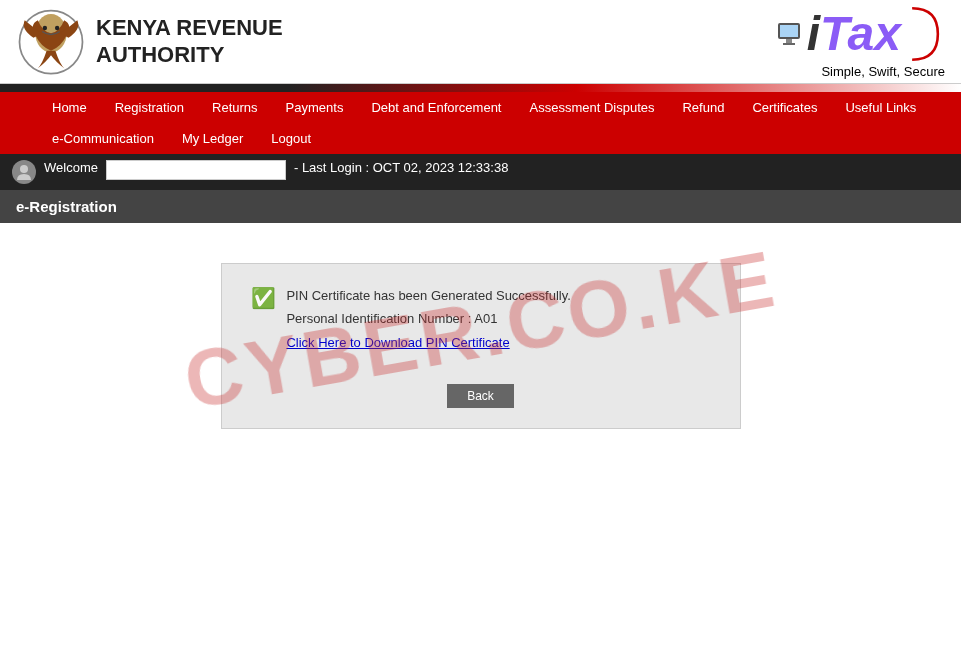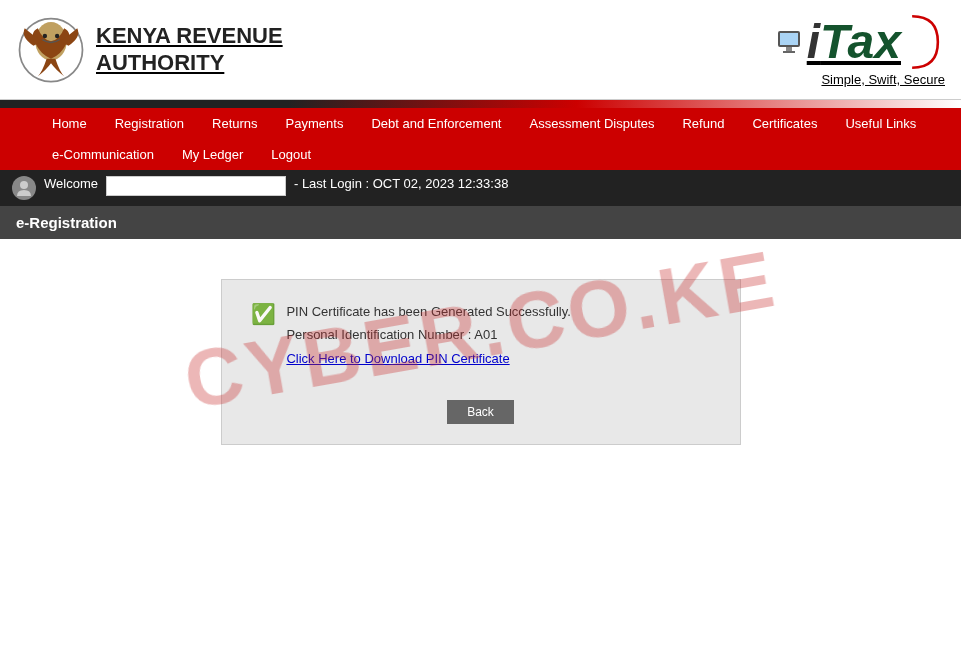--- a/index.html
+++ b/index.html
@@ -3,24 +3,23 @@
   <meta charset="utf-8">
   <style>
     * { margin: 0; padding: 0; box-sizing: border-box; }
     body { font-family: Arial, sans-serif; font-size: 13px; background: #fff; width: 961px; }
 
     
     .header {
       display: flex;
       align-items: center;
       justify-content: space-between;
-      padding: 12px 16px;
+      padding: 4px 16px;
       background: #fff;
       border-bottom: 1px solid #ccc;
-      text-decoration: underline;
     }
     .logo-left {
       display: flex;
       align-items: center;
       gap: 10px;
     }
     .kra-logo-icon {
       width: 70px;
       height: 70px;
     }
@@ -182,21 +181,21 @@
   <div class="itax-logo-wrapper">
     <div class="itax-icon-row">
 
       <svg width="28" height="28" viewBox="0 0 28 28">
         <rect x="3" y="3" width="22" height="16" rx="2" fill="#555"></rect>
         <rect x="5" y="5" width="18" height="12" fill="#aad4f5"></rect>
         <rect x="11" y="19" width="6" height="4" fill="#888"></rect>
         <rect x="8" y="23" width="12" height="2" fill="#666"></rect>
       </svg>
       <div style="font-size:48px; font-style:italic; font-weight:bold; line-height:1;">
-        <span style="color:#333;">i</span><span style="color:#14532d;">Tax</span>
+        <span style="color:#333;">i</span><span style="color:#8b5cf6;">Tax</span>
       </div>
 
       <svg width="40" height="60" viewBox="0 0 40 70">
         <path d="M5 5 Q35 5 35 35 Q35 65 5 65" fill="none" stroke="#cc0000" stroke-width="3"></path>
       </svg>
     </div>
     <div class="tagline">Simple, Swift, Secure</div>
   </div>
 </div>
 

